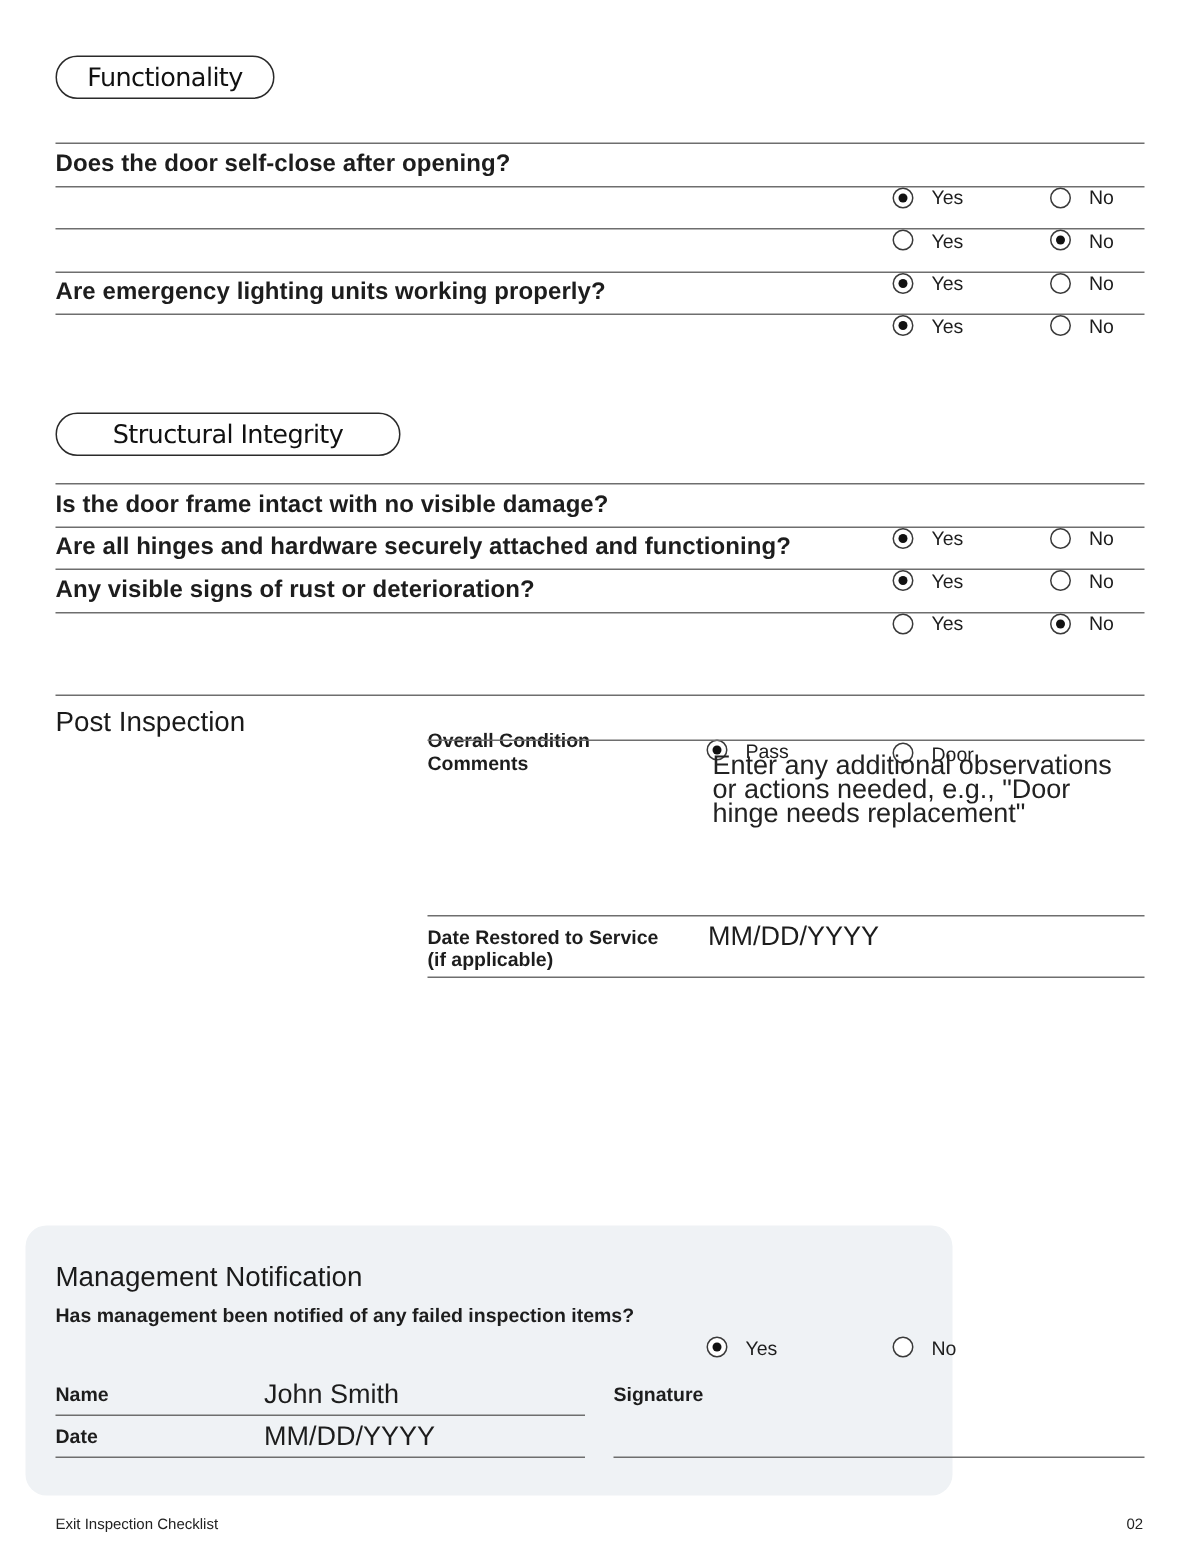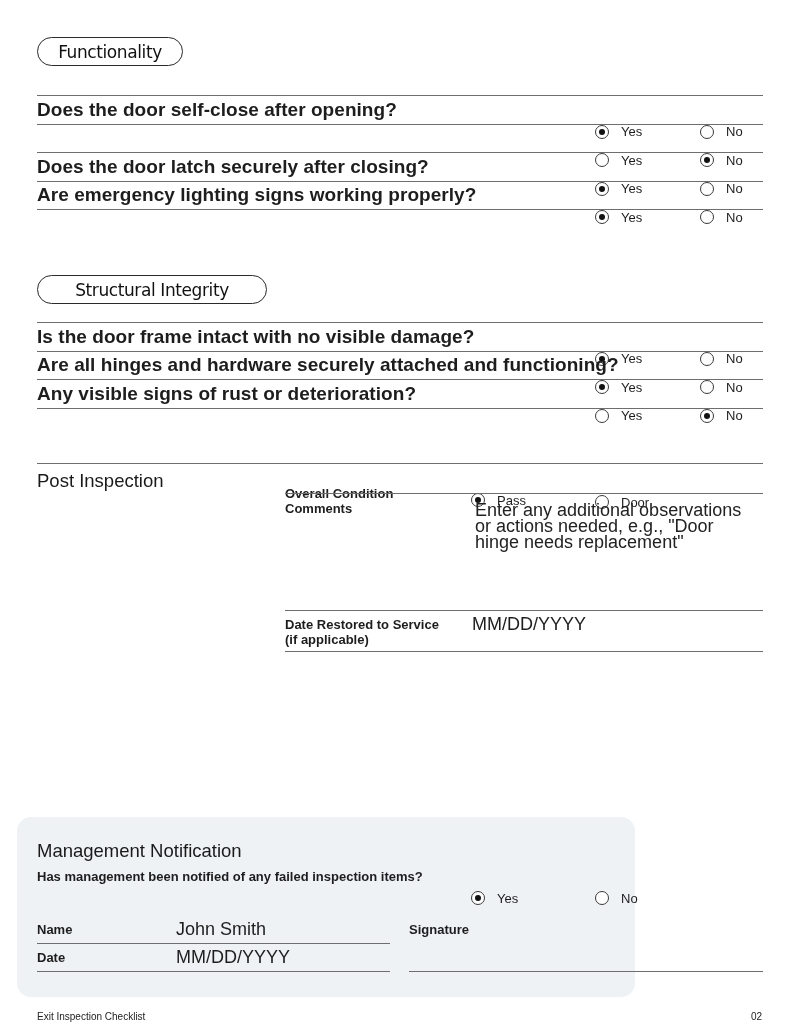--- a/index.html
+++ b/index.html
@@ -32,21 +32,21 @@
       border-top: 1px solid #6e6e6e;
     }
     .qrow {
       height: 28.5px;
       border-bottom: 1px solid #6e6e6e;
       position: relative;
       display: flex;
       align-items: center;
     }
     .qtext {
-      font-size: 19px;
+      font-size: 16px;
       font-weight: 700;
       color: #1d1d1d;
       letter-spacing: 0.05px;
     }
     .opt {
       position: absolute;
       top: 0;
       height: 100%;
       display: flex;
       align-items: center;
@@ -148,33 +148,32 @@
       <span class="radio"></span>
       <span class="opt-label">Yes</span>
     </label>
     <label class="opt" style="left:663px;">
       <span class="radio on"></span>
       <span class="opt-label">No</span>
     </label>
   </div>
 
   <div class="qrow">
-    <span class="qtext">Does the door latch securely after closing?</span>
-    <label class="opt" style="left:558px;">
-      <span class="radio on"></span>
-      <span class="opt-label">Yes</span>
-    </label>
-    <label class="opt" style="left:663px;">
-      <span class="radio"></span>
-      <span class="opt-label">No</span>
-    </label>
-  </div>
-
-  <div class="qrow">
-    <span class="qtext">Are emergency lighting signs working properly?</span>
+    <label class="opt" style="left:558px;">
+      <span class="radio on"></span>
+      <span class="opt-label">Yes</span>
+    </label>
+    <label class="opt" style="left:663px;">
+      <span class="radio"></span>
+      <span class="opt-label">No</span>
+    </label>
+  </div>
+
+  <div class="qrow">
+    <span class="qtext">Are emergency lighting units working properly?</span>
     <label class="opt" style="left:558px;">
       <span class="radio on"></span>
       <span class="opt-label">Yes</span>
     </label>
     <label class="opt" style="left:663px;">
       <span class="radio"></span>
       <span class="opt-label">No</span>
     </label>
   </div>
 </div>

